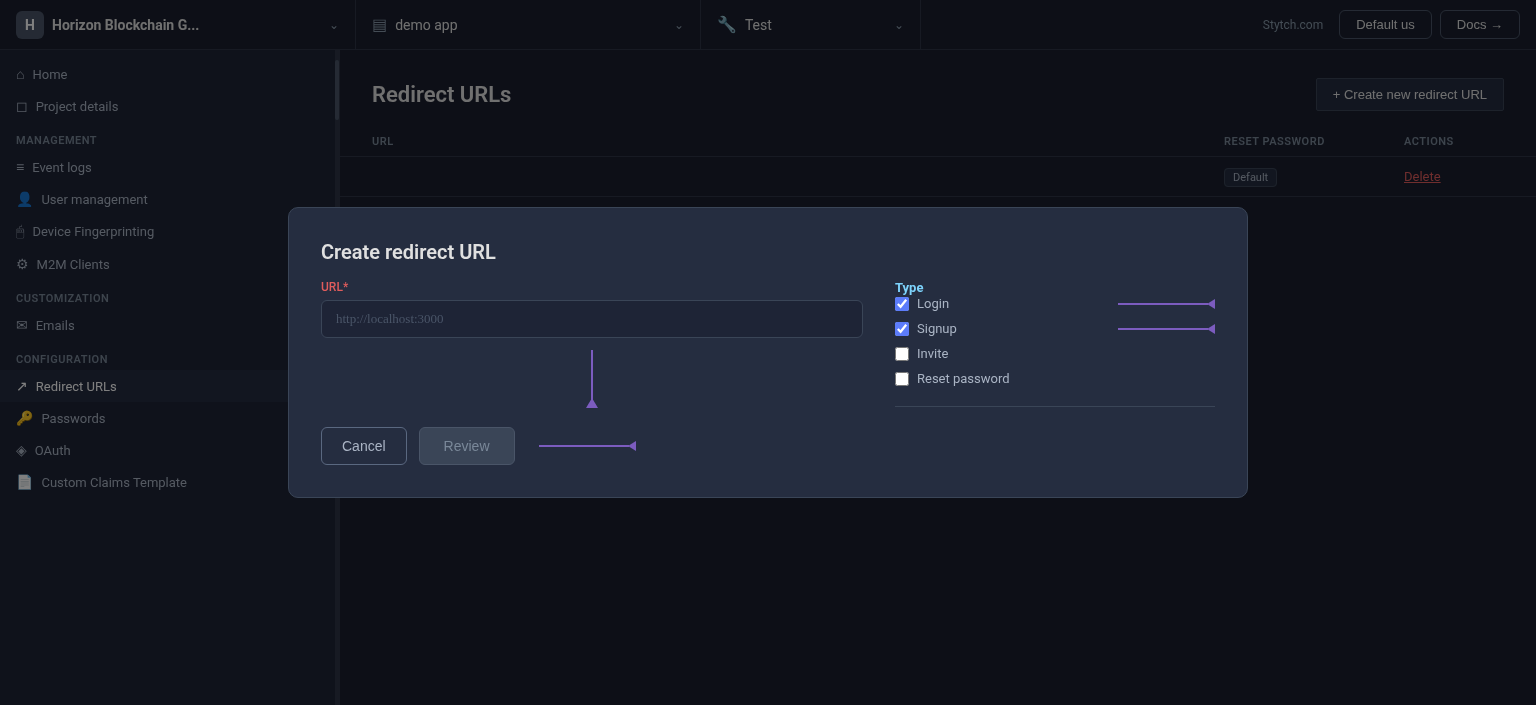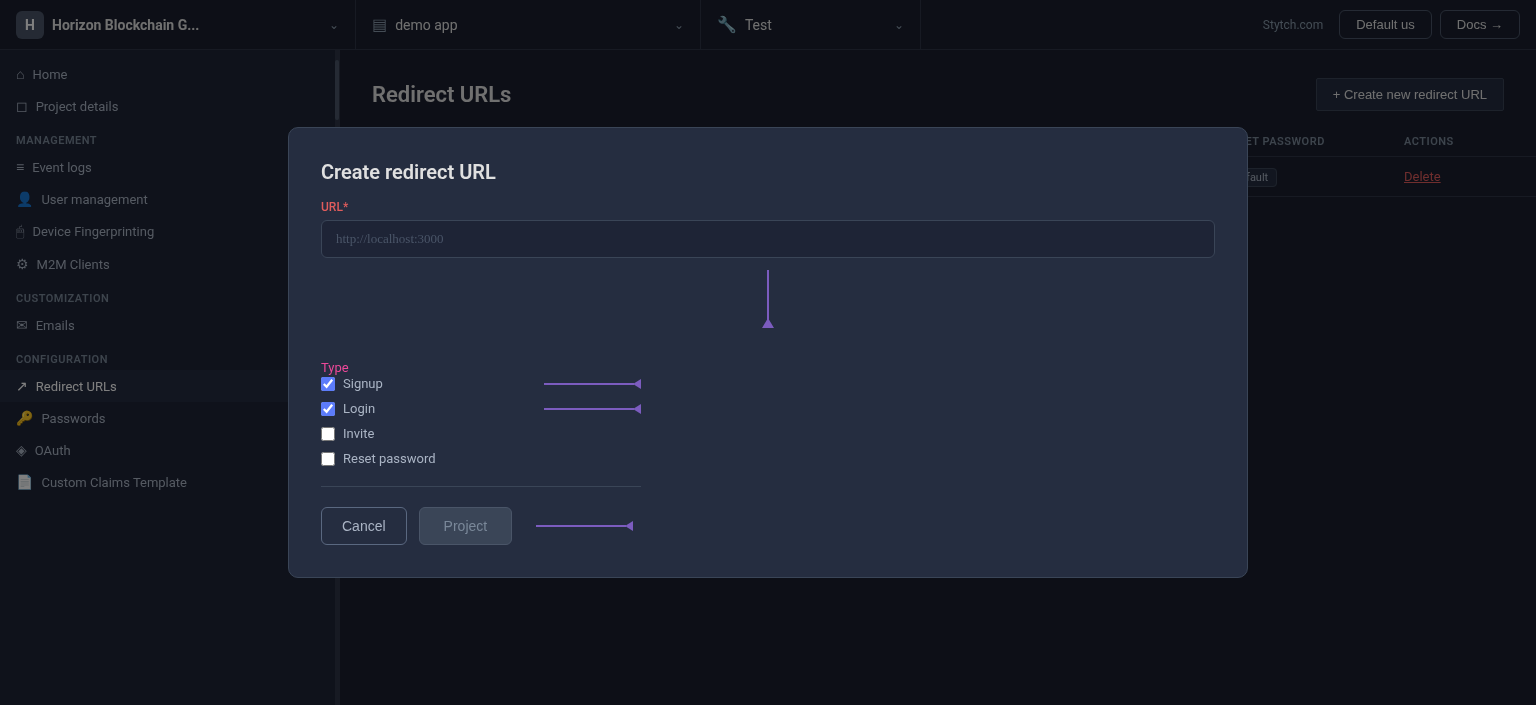--- a/index.html
+++ b/index.html
@@ -288,21 +288,20 @@
       line-height: 1.6;
       margin-bottom: 24px;
     }
     .modal-description a {
       color: #7a9cc8;
       text-decoration: underline;
     }
     .modal-body {
       display: flex;
       gap: 32px;
-      flex-direction: column;
     }
     .modal-left { flex: 1; }
     .modal-right { width: 320px; }
     .field-label {
       font-size: 12px;
       color: #8899aa;
       margin-bottom: 6px;
       font-weight: 500;
     }
     .field-label span { color: #e05c5c; }
@@ -313,22 +312,22 @@
       border-radius: 6px;
       padding: 10px 14px;
       color: #aab4c4;
       font-size: 13px;
       outline: none;
       font-family: Liberation Serif, serif;
     }
     .url-input::placeholder { color: #4a5568; }
     .type-label {
       font-size: 13px;
-      font-weight: 400;
-      color: #ec4899;
+      font-weight: 700;
+      color: #7dd3fc;
       margin-bottom: 1px;
     }
     .checkbox-item {
       display: flex;
       align-items: center;
       gap: 8px;
       margin-bottom: 10px;
       font-size: 13px;
       color: #aab4c4;
     }
@@ -526,54 +525,54 @@
             <div style="width:2px; height:50px; background:#7c5cbf;"></div>
             <div style="width:0; height:0; border-left:6px solid transparent; border-right:6px solid transparent; border-bottom:10px solid #7c5cbf; margin-top:-2px;"></div>
           </div>
         </div>
       </div>
 
       <div class="modal-right">
         <div class="type-label">Type</div>
 
         <div class="checkbox-item">
+          <input type="checkbox" id="cb-login" checked="" style="">
+          <label for="cb-login">Login</label>
+          <div style="flex:1; display:flex; align-items:center; justify-content:flex-end; gap:0;">
+            <div style="width:90px; height:2px; background:#7c5cbf;"></div>
+            <div style="width:0; height:0; border-top:5px solid transparent; border-bottom:5px solid transparent; border-right:8px solid #7c5cbf; margin-left:-1px;"></div>
+          </div>
+        </div>
+
+        <div class="checkbox-item">
           <input type="checkbox" id="cb-signup" checked="" style="">
           <label for="cb-signup">Signup</label>
           <div style="flex:1; display:flex; align-items:center; justify-content:flex-end; gap:0;">
             <div style="width:90px; height:2px; background:#7c5cbf;"></div>
             <div style="width:0; height:0; border-top:5px solid transparent; border-bottom:5px solid transparent; border-right:8px solid #7c5cbf; margin-left:-1px;"></div>
           </div>
         </div>
 
         <div class="checkbox-item">
-          <input type="checkbox" id="cb-login" checked="" style="">
-          <label for="cb-login">Login</label>
-          <div style="flex:1; display:flex; align-items:center; justify-content:flex-end; gap:0;">
-            <div style="width:90px; height:2px; background:#7c5cbf;"></div>
-            <div style="width:0; height:0; border-top:5px solid transparent; border-bottom:5px solid transparent; border-right:8px solid #7c5cbf; margin-left:-1px;"></div>
-          </div>
-        </div>
-
-        <div class="checkbox-item">
           <input type="checkbox" id="cb-invite" style="">
           <label for="cb-invite">Invite</label>
         </div>
 
         <div class="checkbox-item">
           <input type="checkbox" id="cb-reset" style="">
           <label for="cb-reset">Reset password</label>
         </div>
 
         <div class="modal-divider"></div>
       </div>
     </div>
 
 
     <div class="modal-actions">
       <button class="btn-cancel">Cancel</button>
-      <button class="btn-confirm">Project</button>
+      <button class="btn-confirm">Review</button>
       <div style="display:flex; align-items:center; margin-left:12px;">
         <div style="width:90px; height:2px; background:#7c5cbf;"></div>
         <div style="width:0; height:0; border-top:5px solid transparent; border-bottom:5px solid transparent; border-right:8px solid #7c5cbf; margin-left:-1px;"></div>
       </div>
     </div>
   </div>
 </div>
 
 </body></html>

